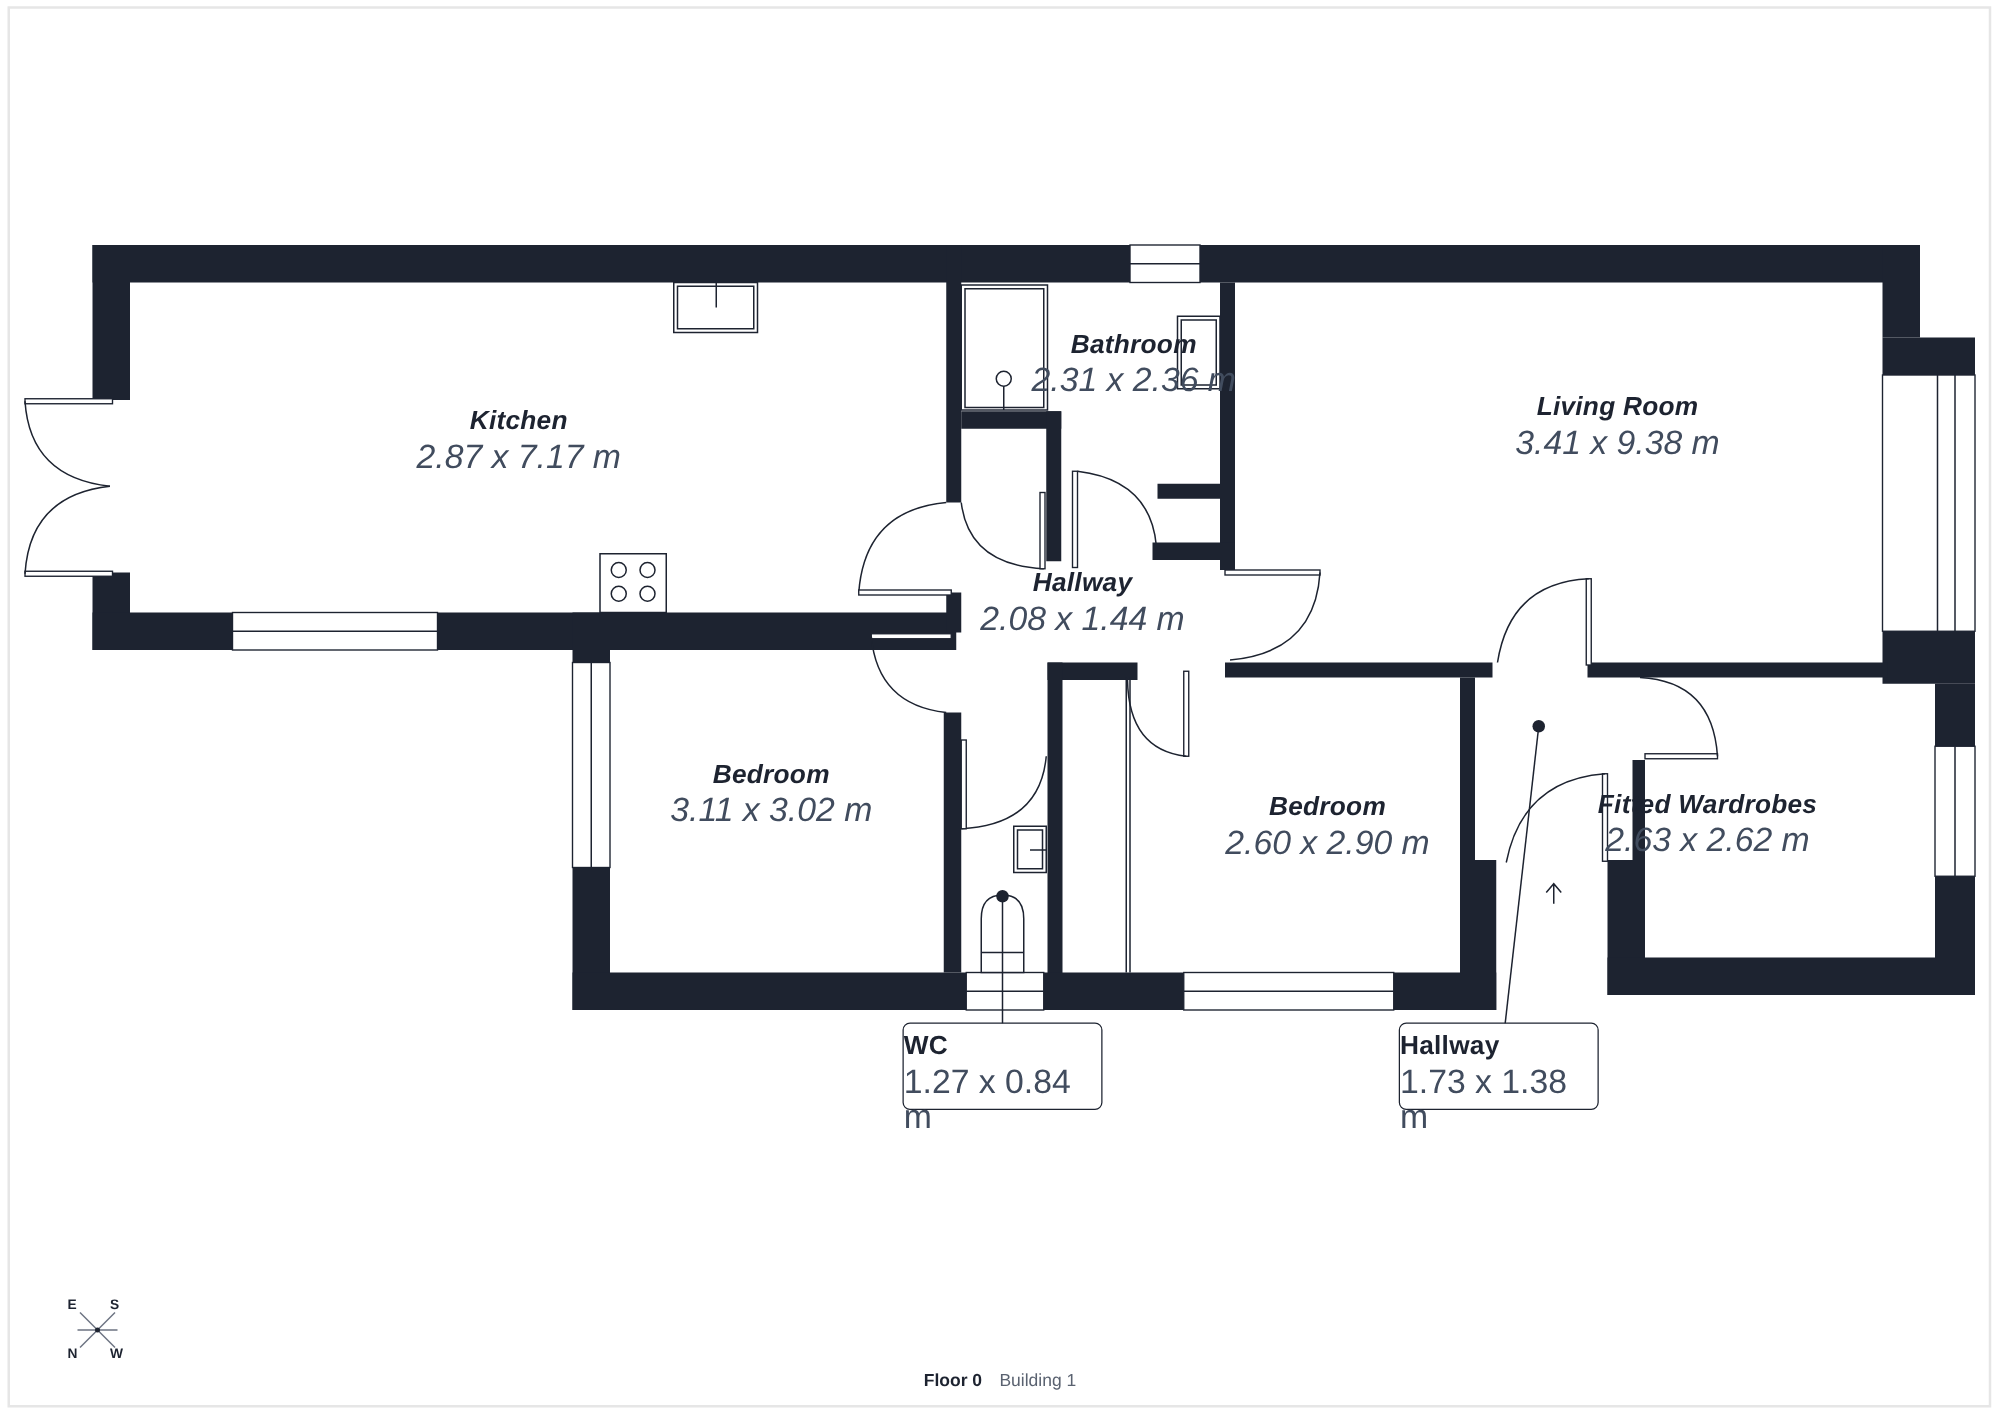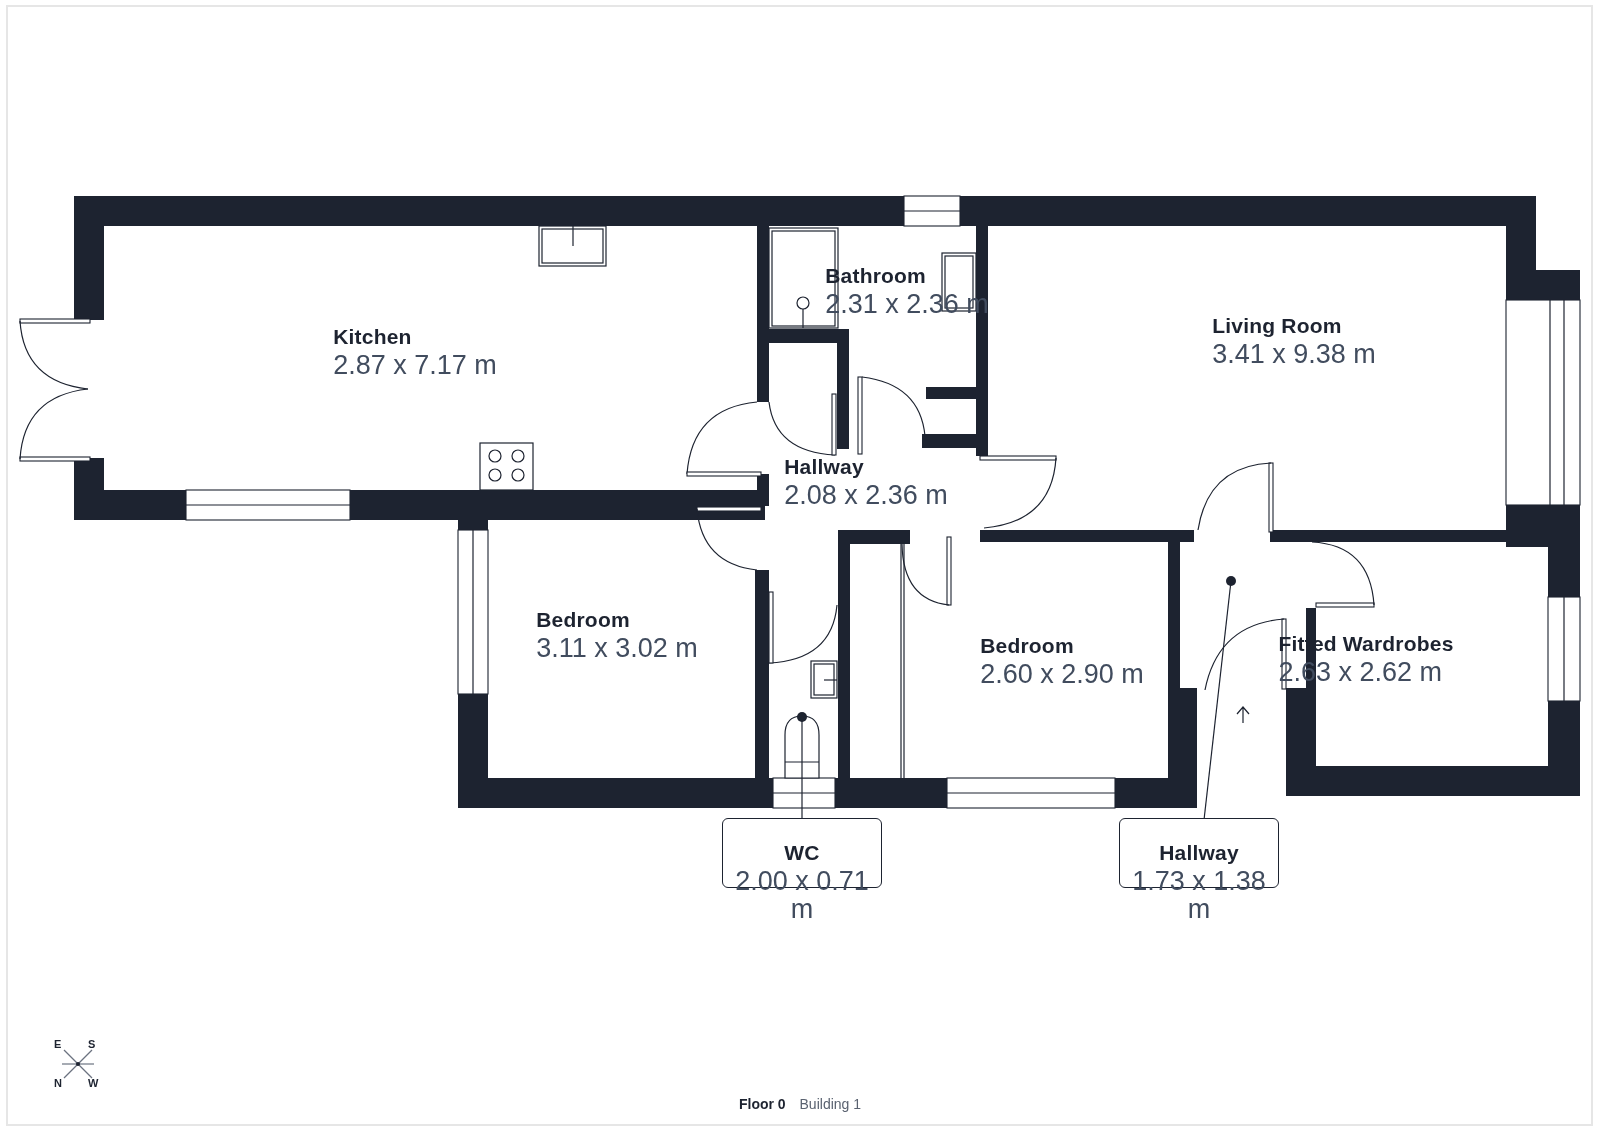--- a/index.html
+++ b/index.html
@@ -3,24 +3,24 @@
 <meta charset="utf-8">
 <style>
   html, body { margin: 0; padding: 0; background: #ffffff; }
   body { width: 1600px; height: 1132px; position: relative; overflow: hidden; font-family: "Liberation Sans", sans-serif; }
   .frame { position: absolute; left: 6px; top: 5px; width: 1587px; height: 1121px; border: 2px solid #e6e6e6; box-sizing: border-box; background: #fff; }
   svg.plan { position: absolute; left: 0; top: 0; width: 1600px; height: 1132px; }
   .wall { fill: #1d2330; }
   .thin { fill: none; stroke: #1d2330; stroke-width: 1.2; }
   .thing { fill: #fff; stroke: #1d2330; stroke-width: 1.2; }
   .win { fill: #fff; stroke: #1d2330; stroke-width: 1.1; }
-  .room-label { position: absolute; transform: translateX(-50%); white-space: nowrap; }
+  .room-label { position: absolute; text-align: center; transform: translateX(-50%); white-space: nowrap; font-style: italic; }
   .room-name { font-weight: bold; font-size: 21px; color: #1d2330; line-height: 28px; letter-spacing: 0.2px; }
   .room-dim { font-size: 27px; color: #414c5e; line-height: 28px; }
-  .callout { position: absolute; background: #fff; border: 1.5px solid #1d2330; border-radius: 6px; box-sizing: border-box; text-align: center; padding-top: 20px; }
+  .callout { position: absolute; background: #fff; border: 1.5px solid #1d2330; border-radius: 6px; box-sizing: border-box; padding-top: 4px; }
   .footer { position: absolute; top: 1096px; left: 0; width: 1600px; text-align: center; font-size: 14px; }
   .footer .floor { font-weight: bold; color: #1d2330; margin-right: 10px; }
   .footer .building { color: #5a6270; }
   .compass { position: absolute; left: 48px; top: 1034px; width: 60px; height: 56px; }
   .compass span { position: absolute; font-size: 11px; font-weight: bold; color: #1d2330; }
 </style>
 </head>
 <body>
 
 <div class="frame"></div>
@@ -172,38 +172,38 @@
 <div class="room-label" style="left:907px; top:262px;">
   <div class="room-name">Bathroom</div>
   <div class="room-dim">2.31 x 2.36 m</div>
 </div>
 <div class="room-label" style="left:1252px; top:312px;margin-left:42px;">
   <div class="room-name">Living Room</div>
   <div class="room-dim">3.41 x 9.38 m</div>
 </div>
 <div class="room-label" style="left:866px; top:453px;">
   <div class="room-name">Hallway</div>
-  <div class="room-dim">2.08 x 2.36 m</div>
+  <div class="room-dim">2.08 x 1.44 m</div>
 </div>
 <div class="room-label" style="left:617px; top:606px;">
   <div class="room-name">Bedroom</div>
   <div class="room-dim">3.11 x 3.02 m</div>
 </div>
 <div class="room-label" style="left:1062px; top:632px;">
   <div class="room-name">Bedroom</div>
   <div class="room-dim">2.60 x 2.90 m</div>
 </div>
 <div class="room-label" style="left:1366px; top:630px;">
   <div class="room-name">Fitted Wardrobes</div>
   <div class="room-dim">2.63 x 2.62 m</div>
 </div>
 
 <div class="callout" style="left:722px; top:818px; width:160px; height:70px;">
   <div class="room-name">WC</div>
-  <div class="room-dim">2.00 x 0.71 m</div>
+  <div class="room-dim">1.27 x 0.84 m</div>
 </div>
 <div class="callout" style="left:1119px; top:818px; width:160px; height:70px;">
   <div class="room-name">Hallway</div>
   <div class="room-dim">1.73 x 1.38 m</div>
 </div>
 
 <div class="compass">
   <svg width="60" height="56" viewBox="0 0 60 56" style="position:absolute;left:0;top:0;">
     <g stroke="#6b7280" stroke-width="1.2">
       <line x1="16" y1="16" x2="44" y2="44"></line>

